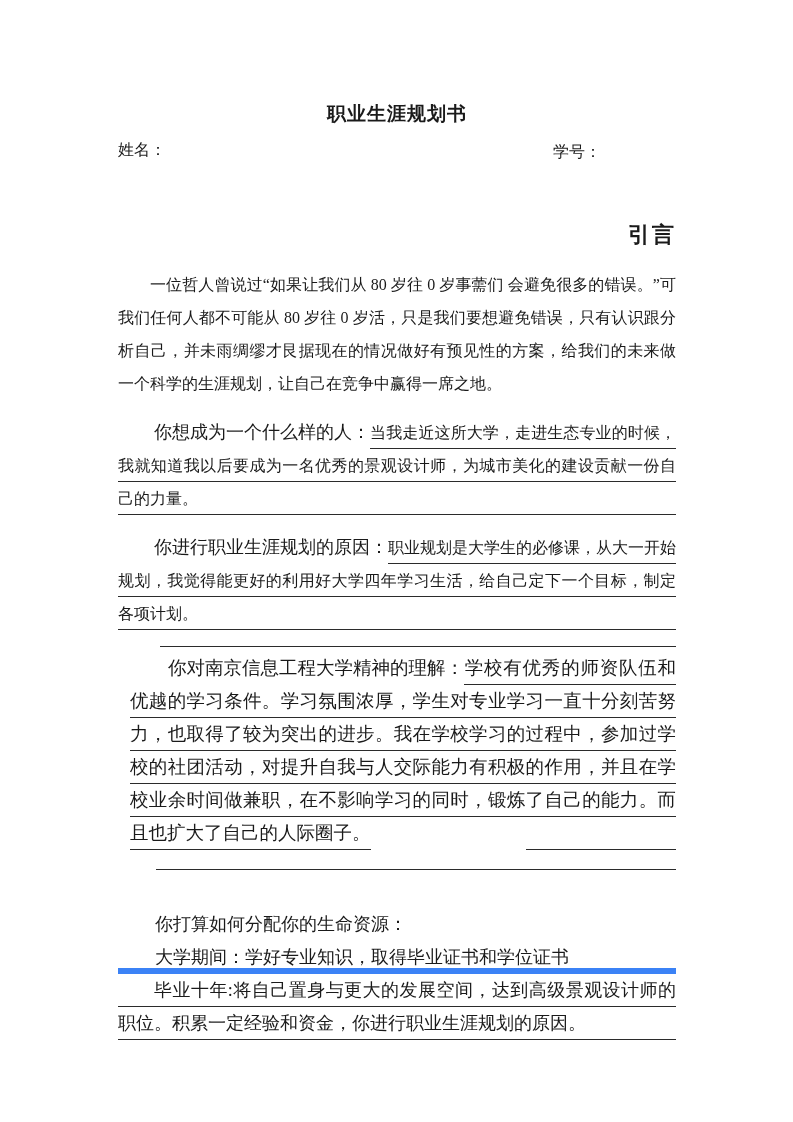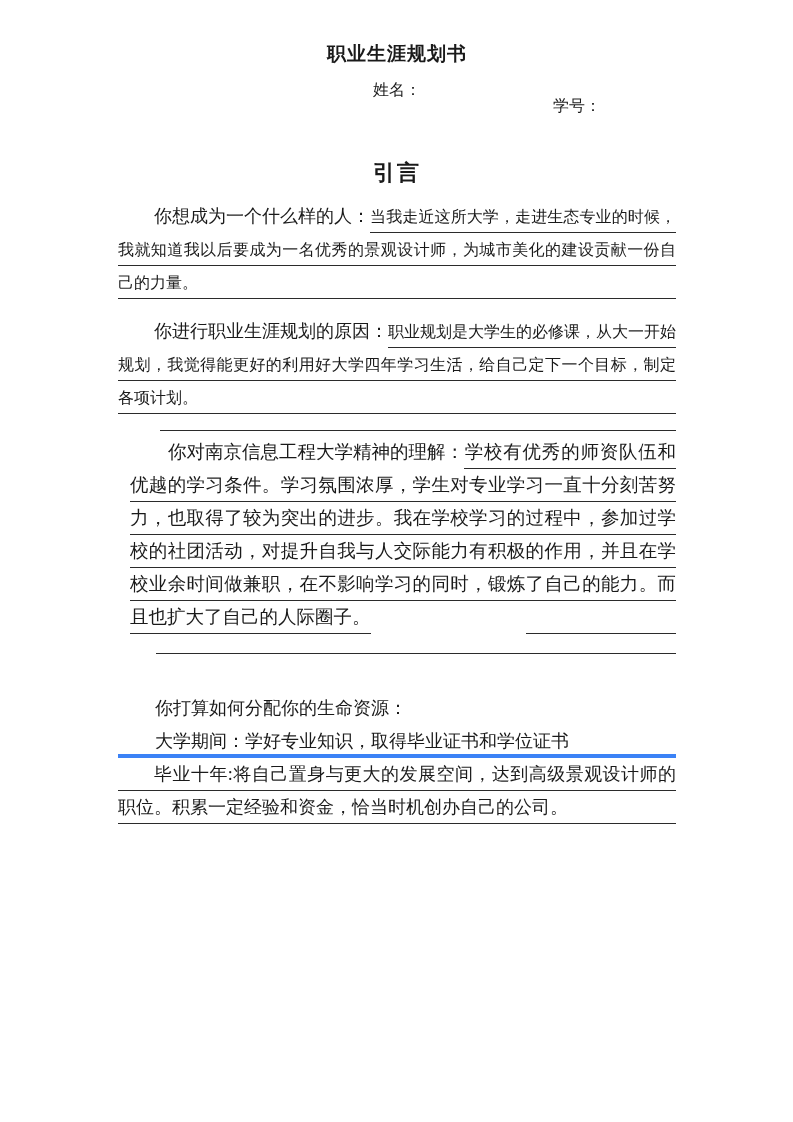--- a/index.html
+++ b/index.html
@@ -4,39 +4,39 @@
 <style>
   html,body{margin:0;padding:0;background:#ffffff;}
   .page{
     position:relative;
     width:793px;height:1044px;
     margin:0 auto;
     background:#ffffff;
     color:#1a1a1a;
     font-family:"Liberation Serif", serif;
     box-sizing:border-box;
-    padding:41px 117px 0 118px;
+    padding:101px 117px 0 118px;
     overflow:hidden;
   }
   .doc-title{
     margin:0;
     font-size:19px;line-height:26px;
     font-weight:bold;
     text-align:center;
     letter-spacing:1px;
   }
-  .fields{margin-top:6px;font-size:16px;text-align:center;}
+  .fields{margin-top:6px;font-size:16px;}
   .field-row{position:relative;height:33px;line-height:33px;}
-  .field-right{position:absolute;left:435px;top:16px;}
+  .field-right{position:absolute;left:435px;top:2px;}
   .intro-heading{
     margin:52px 0 8px 0;
     font-size:22px;line-height:34px;
     font-weight:bold;
-    text-align:center;
-    font-family:Liberation Mono, monospace;
+    text-align:right;
+    font-family:Liberation Serif, serif;
     letter-spacing:2px;
   }
   .par{
     font-size:16px;line-height:33px;
     text-align:justify;
   }
   .intro-par{text-indent:2em;}
   
   .qa{
     line-height:33px;
@@ -69,21 +69,21 @@
     border-bottom:1px solid #2b2b2b;
   }
   .rule1{margin:9px 0 0 42px;}
   .rule2{margin:10px 0 0 38px;}
   .sec4{margin-top:5px;margin-left:12px;}
   .resources{margin-top:12px;font-size:18px;}
   .res-label{height:33px;line-height:33px;padding-left:37px;white-space:nowrap;margin-top:38px;}
   .res-item{
     height:33px;line-height:33px;
     padding-left:37px;white-space:nowrap;
-    border-bottom:4px solid #3b82f6;
+    border-bottom:6px solid #3b82f6;
     box-sizing:border-box;
   }
   .res-par{
     line-height:33px;text-indent:2em;text-align:justify;
     background-image:repeating-linear-gradient(to bottom,
       transparent 0px, transparent 32px, #2b2b2b 32px, #2b2b2b 33px);
   }
 </style>
 </head>
 <body>
@@ -94,30 +94,31 @@
 
   <div class="fields">
     <div class="field-row">
       <span>姓名：</span>
       <span class="field-right">学号：</span>
     </div>
   </div>
 
   <h2 class="intro-heading">引言</h2>
 
+  <p class="par intro-par">一位哲人曾说过“如果让我们从 80 岁往 0 岁事薷们 会避免很多的错误。”可我们任何人都不可能从 80 岁往 0 岁活，只是我们要想避免错误，只有认识跟分析自己，并未雨绸缪才艮据现在的情况做好有预见性的方案，给我们的未来做一个科学的生涯规划，让自己在竞争中赢得一席之地。</p>
 
   <p class="par qa qa-16 sec2"><span class="q">你想成为一个什么样的人：</span><span class="a">当我走近这所大学，走进生态专业的时候，我就知道我以后要成为一名优秀的景观设计师，为城市美化的建设贡献一份自己的力量。</span></p>
 
   <p class="par qa qa-16 sec3"><span class="q">你进行职业生涯规划的原因：</span><span class="a">职业规划是大学生的必修课，从大一开始规划，我觉得能更好的利用好大学四年学习生活，给自己定下一个目标，制定各项计划。</span></p>
 
   <div class="blank-rule rule1"></div>
 
   <p class="par qa qa-19 sec4"><span class="q">你对南京信息工程大学精神的理解：</span><span class="a">学校有优秀的师资队伍和优越的学习条件。学习氛围浓厚，学生对专业学习一直十分刻苦努力，也取得了较为突出的进步。我在学校学习的过程中，参加过学校的社团活动，对提升自我与人交际能力有积极的作用，并且在学校业余时间做兼职，在不影响学习的同时，锻炼了自己的能力。而且也扩大了自己的人际圈子。</span><span class="endfill"></span></p>
 
   <div class="blank-rule rule2"></div>
 
   <div class="resources">
     <div class="res-label">你打算如何分配你的生命资源：</div>
     <div class="res-item">大学期间：学好专业知识，取得毕业证书和学位证书</div>
-    <div class="res-par">毕业十年:将自己置身与更大的发展空间，达到高级景观设计师的职位。积累一定经验和资金，恰当时机创办自己的公司。</div>
+    <div class="res-par">毕业十年:将自己置身与更大的发展空间，达到高级景观设计师的职位。积累一定经验和资金，你进行职业生涯规划的原因。</div>
   </div>
 
 </div>
 
 </body></html>

